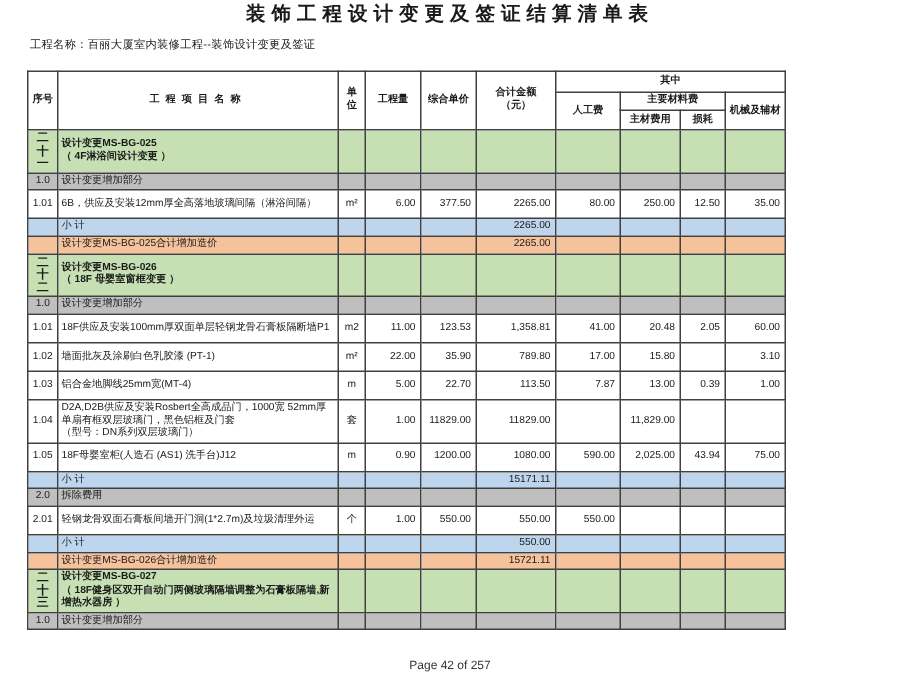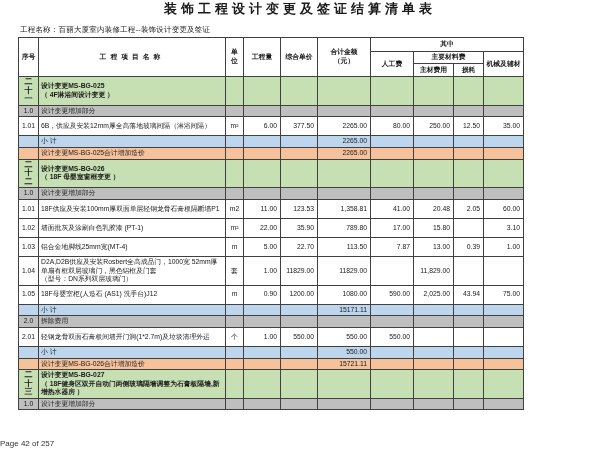--- a/index.html
+++ b/index.html
@@ -5,21 +5,21 @@
   * { box-sizing: border-box; }
   html,body { margin:0; padding:0; }
   body {
     width:600px; height:463px; background:#ffffff; position:relative;
     font-family:"Liberation Sans","DejaVu Sans",sans-serif; color:#1a1a1a;
   }
   .title {
     text-align:center; font-weight:bold;
     font-size:13px; letter-spacing:4px;
   }
-  .project { margin:7px 0 2px 20px; font-size:7.5px; letter-spacing:0.2px; }
+  .project { margin:7px 0 12px 20px; font-size:7.5px; letter-spacing:0.2px; }
   table {
     margin-left:18px; width:505px; border-collapse:collapse; table-layout:fixed;
     border:1.5px solid #2b2b2b;
   }
   th, td {
     border:1px solid var(--border, #404040);
     font-size:6.8px; line-height:8.6px; padding:1px 2px;
     overflow:hidden; vertical-align:middle;
   }
   th { font-weight:bold; text-align:center; background:#ffffff; }
@@ -33,21 +33,21 @@
   tr.h3 th { height:13px; }
   tr.row-section td { background:var(--section-green); height:20px; }
   tr.row-section td.col0 { font-weight:bold; font-size:8px; }
   tr.row-section td.col1 { font-weight:bold; }
   tr.row-group td { background:var(--group-gray); height:10px; }
   tr.row-item td { background:#ffffff; height:19px; }
   tr.row-subtotal td { background:var(--subtotal-blue); height:10px; }
   tr.row-summary td { background:var(--summary-orange); height:10px; }
   td.col1 { white-space:pre-line; }
   .footer {
-    position:absolute; left:0; right:0; top:439px; 
+    position:absolute; left:0; right:0; top:439px; text-align:center;
     font-size:8px; color:#333333;
   }
 </style>
 </head>
 <body>
 
 <div class="title">装饰工程设计变更及签证结算清单表</div>
 <div class="project">工程名称：百丽大厦室内装修工程--装饰设计变更及签证</div>
 
 <table>

